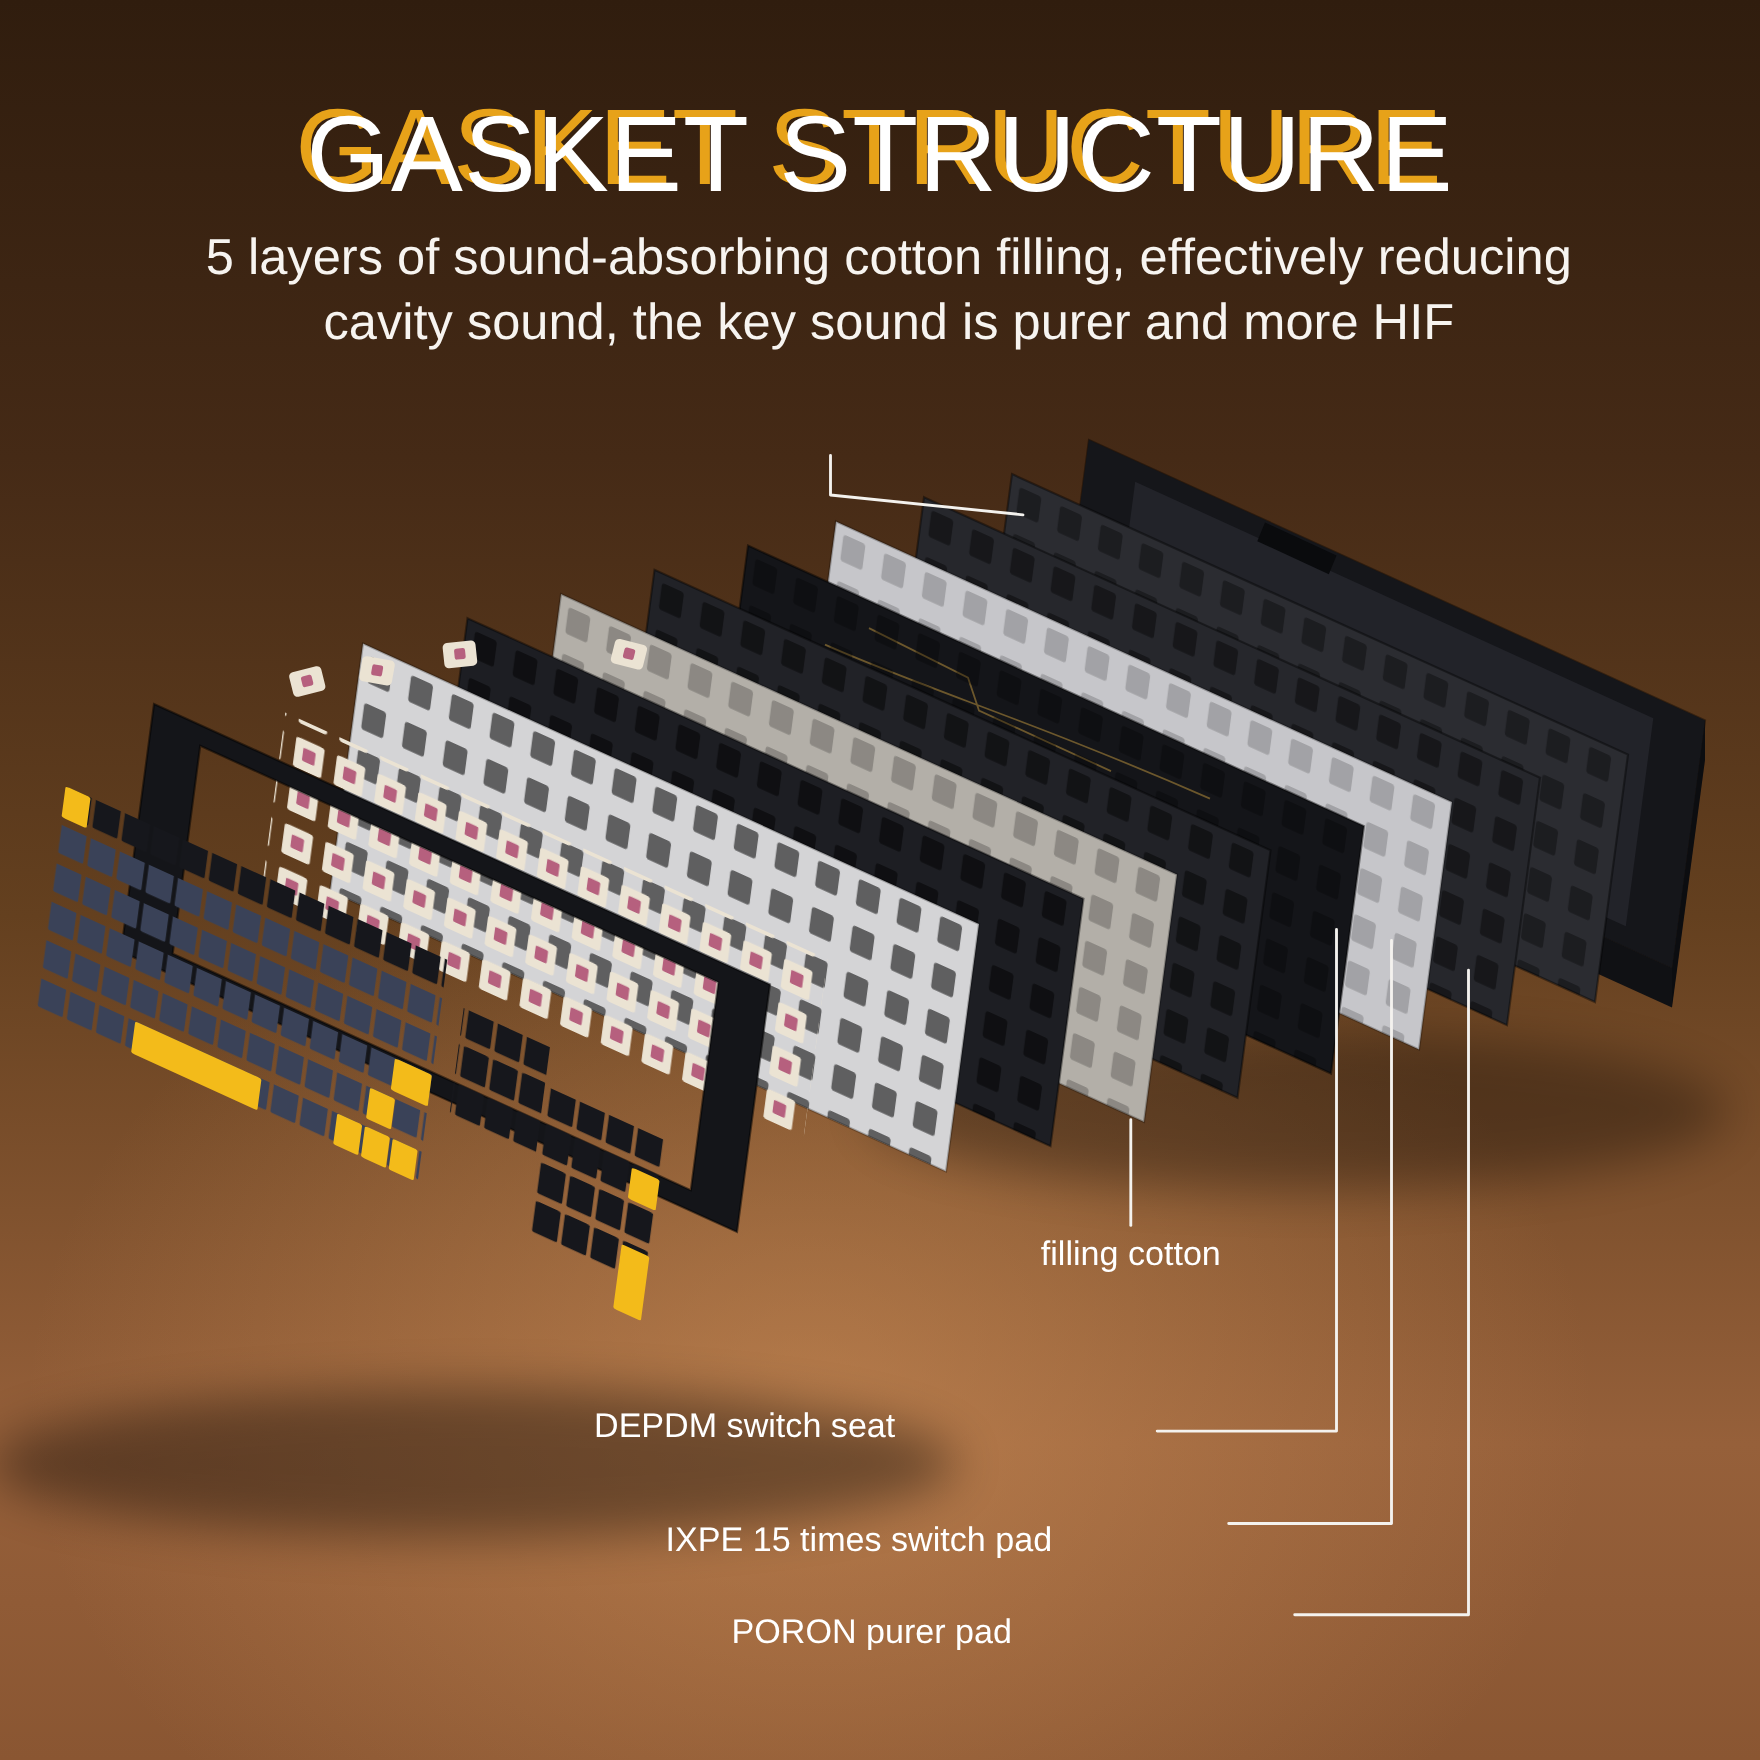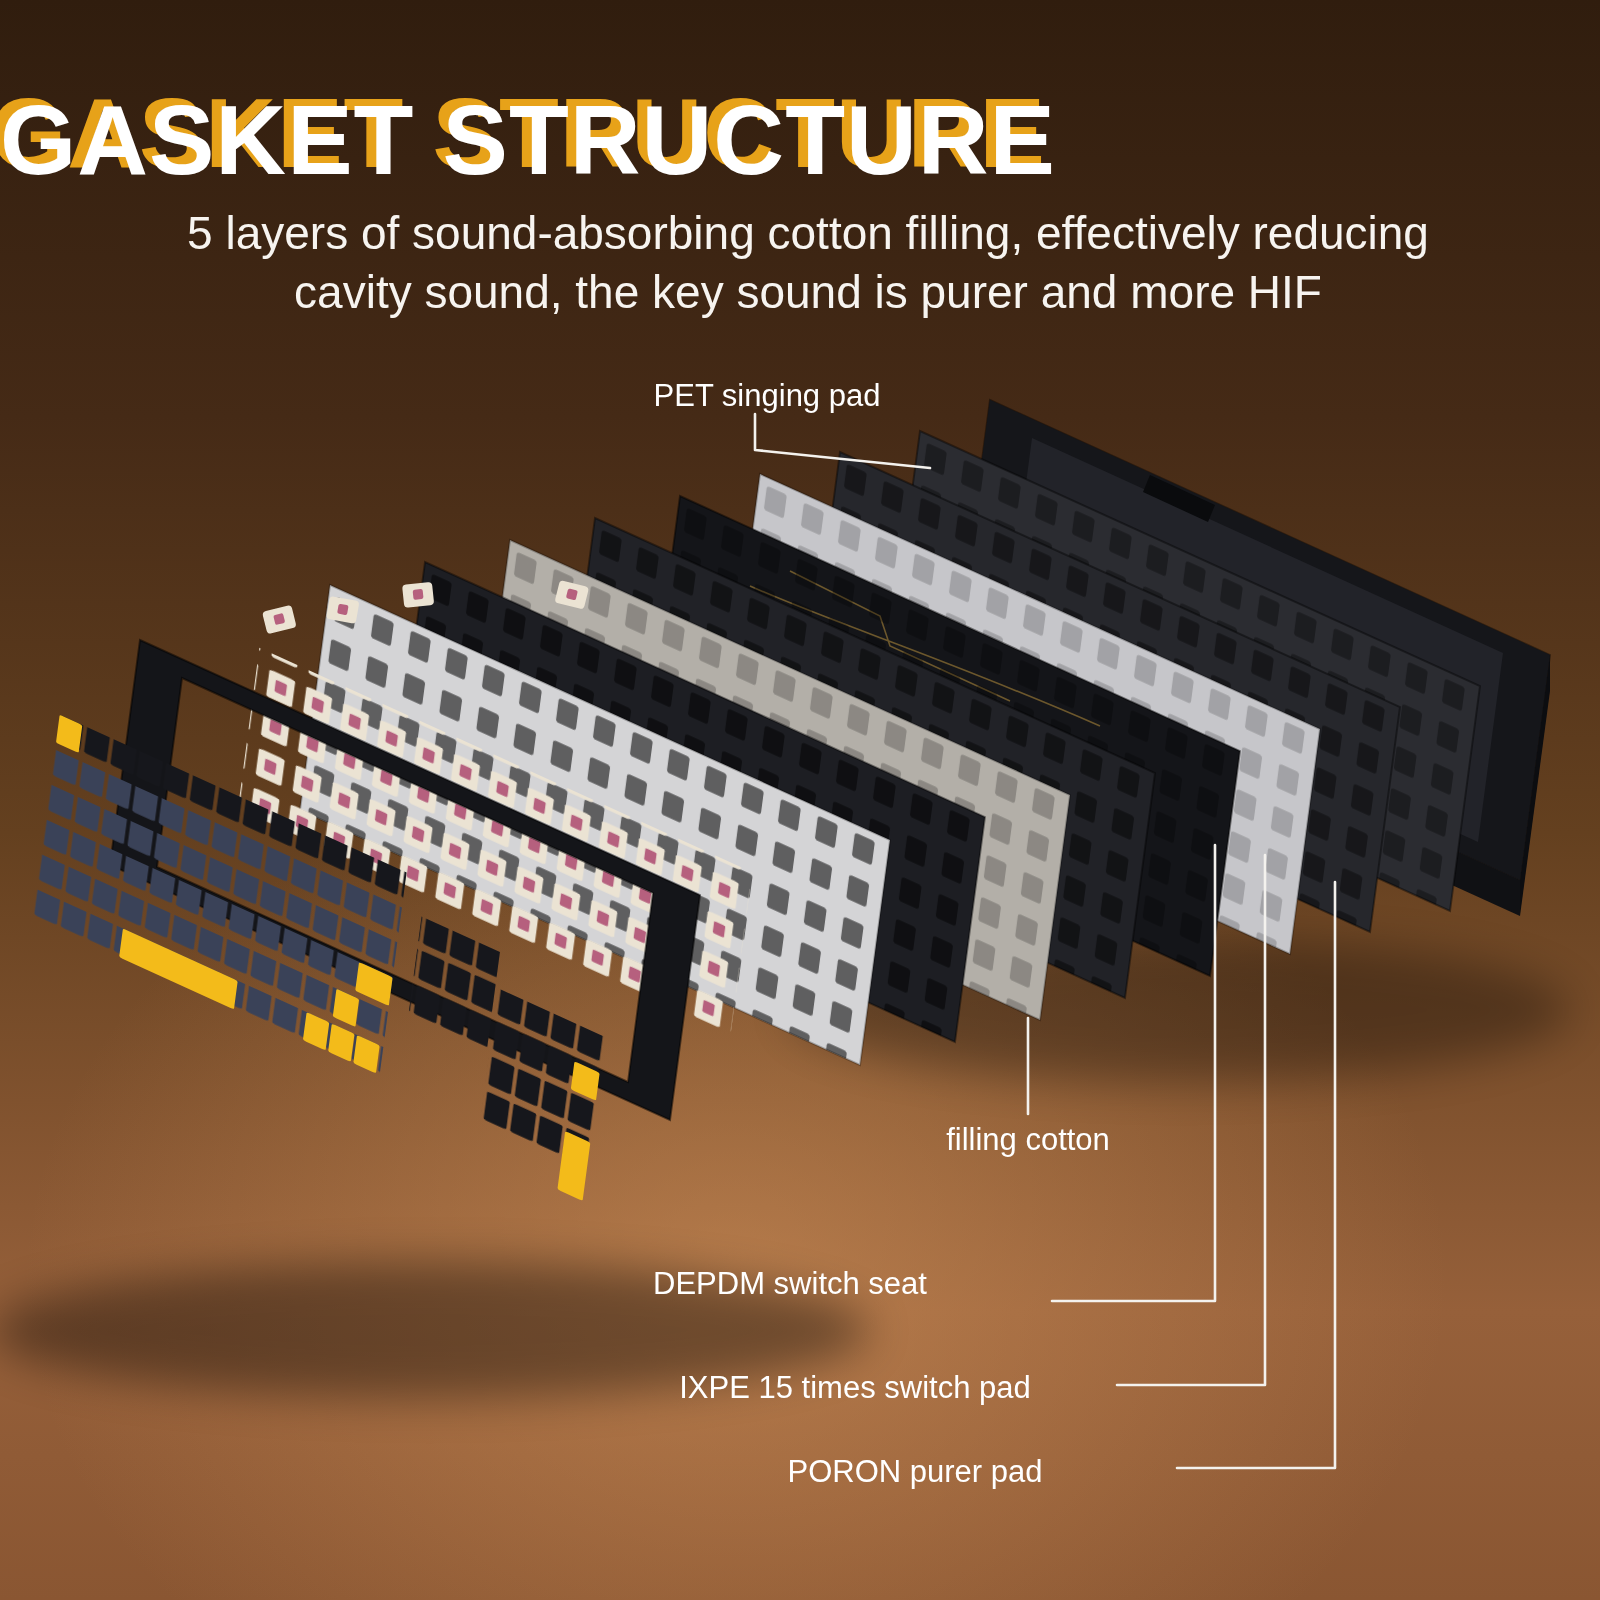--- a/index.html
+++ b/index.html
@@ -4,35 +4,35 @@
 <style>
   html,body { margin:0; padding:0; background:#3a2414; }
   .stage {
     position:relative; width:1600px; height:1600px; overflow:hidden;
     font-family:"Liberation Sans", sans-serif;
     background:
       radial-gradient(1150px 850px at 46% 80%, rgba(216,152,94,0.50), rgba(0,0,0,0) 62%),
       linear-gradient(180deg, #301d0e 0%, #452a16 26%, #64401f 52%, #96603a 82%, #8a5632 100%);
   }
   .title {
-    position:absolute; left:0; right:0; top:84px; text-align:left;
-    font-weight:bold; font-size:98px; letter-spacing:1px; color:#ffffff;
+    position:absolute; left:0; right:0; top:84px; text-align:center;
+    font-weight:normal; font-size:98px; letter-spacing:1px; color:#ffffff;
     text-shadow:-10px -7px 0 #e7a219;
   }
   .subtitle {
     position:absolute; left:0; right:0; top:204px; text-align:center;
     font-size:46px; font-weight:500; color:#f7f4f0; line-height:59px;margin-left:16px;
   }
   .subtitle span { display:block; }
   .callout {
     position:absolute; color:#ffffff; font-size:31px; font-weight:500; line-height:43px;
   }
   .callout span { display:block; }
   .c-center { text-align:center; }
-  .c-right  { text-align:center; }
+  .c-right  { text-align:left;margin-top:12px; }
   svg.art { position:absolute; left:0; top:0; width:1600px; height:1600px; }
 </style>
 </head>
 <body>
 
 <div class="stage">
 
   <svg class="art" viewBox="0 0 1600 1600" aria-hidden="true">
     <defs>
       <filter id="soft" x="-60%" y="-60%" width="220%" height="220%">
@@ -164,21 +164,20 @@
       <polyline points="1177,1468 1335,1468 1335,882"></polyline>
     </g>
   </svg>
 
   <div class="title">GASKET STRUCTURE</div>
   <div class="subtitle">
     <span>5 layers of sound-absorbing cotton filling, effectively reducing</span>
     <span>cavity sound, the key sound is purer and more HIF</span>
   </div>
 
-  <div class="callout c-center" style="left:517px; top:374px; width:500px;">PET singing pad</div>
 
   <div class="callout c-center" style="left:828px; top:1118px; width:400px;">
     <span>filling cotton</span>
   </div>
 
   <div class="callout c-right" style="left:540px; top:1262px; width:500px;">
     <span>DEPDM switch seat</span>
   </div>
 
   <div class="callout c-right" style="left:605px; top:1366px; width:500px;">IXPE 15 times switch pad</div>

